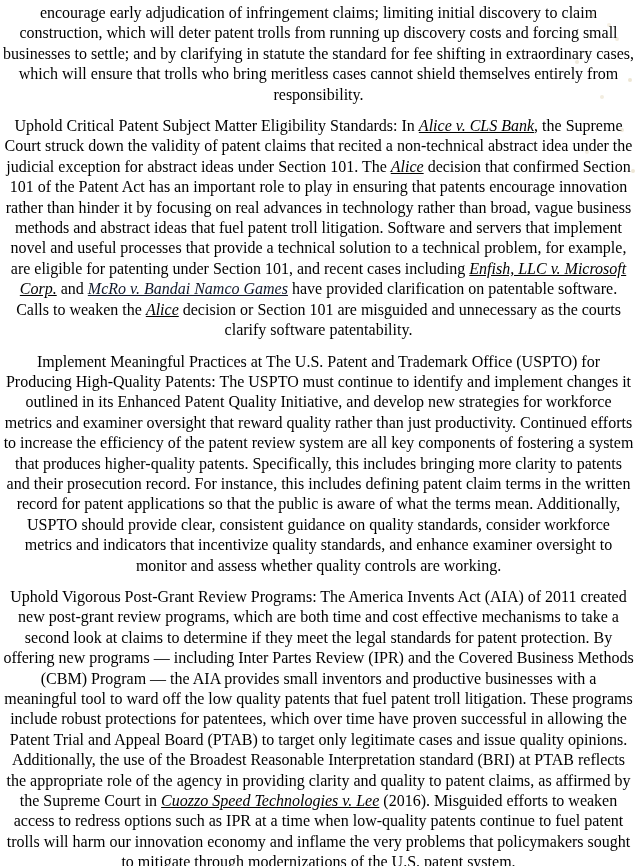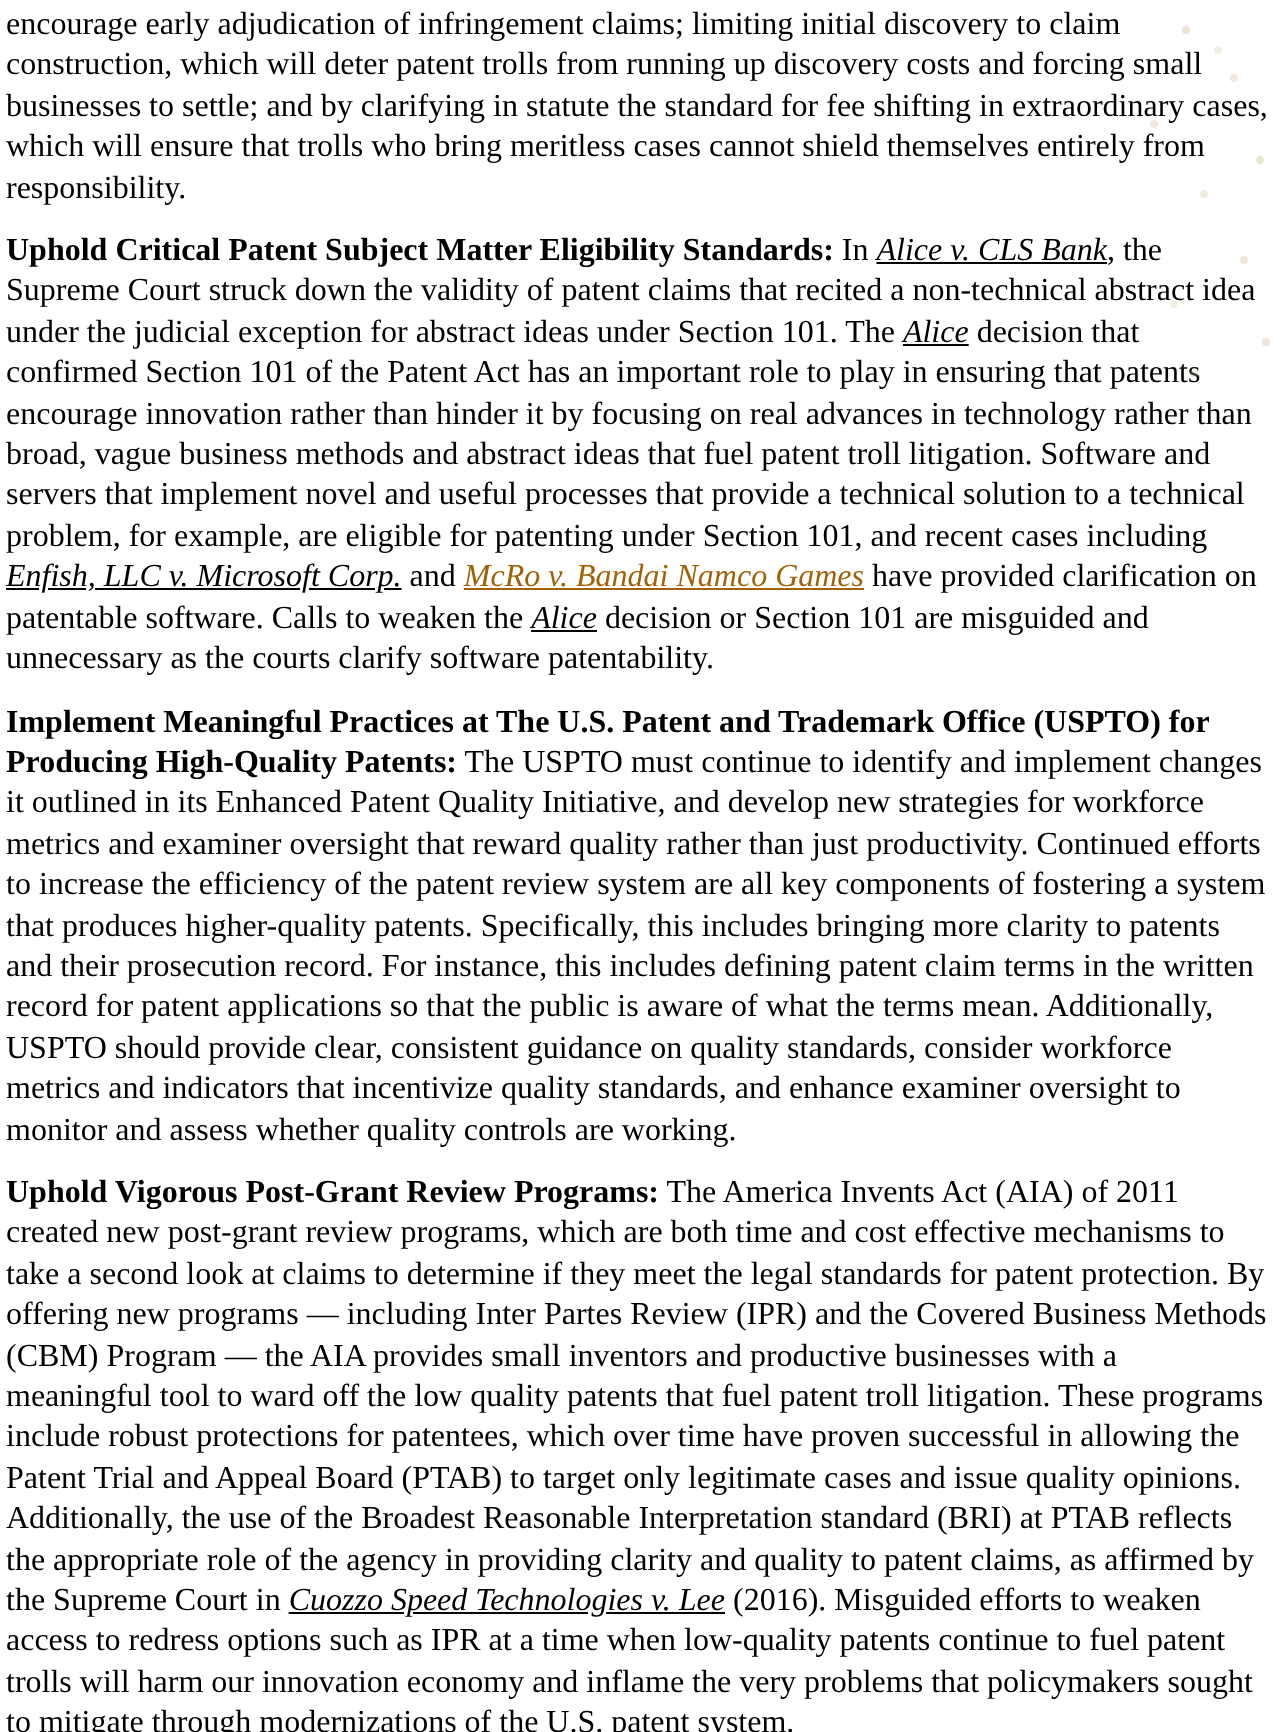--- a/index.html
+++ b/index.html
@@ -15,26 +15,26 @@
     font-family: "Liberation Serif", "DejaVu Serif", serif;
     font-size: 16px;
     line-height: 20.4px;
     position: relative;
   }
   .page {
     padding: 3px 6px 0 3px;
   }
   p.para {
     margin: 0 0 11px 0;
-    text-align: left;
+    text-align: center;
   }
-  .b { font-weight: bold; }
+  .b { font-weight: normal; }
   .i { font-style: italic; text-decoration: underline; }
   a.doclink {
-    color: #a16207;
+    color: #0f172a;
     font-style: italic;
     text-decoration: underline;
     cursor: pointer;
   }
   
   .noise {
     position: absolute;
     top: 0; left: 0;
     width: 2px; height: 2px;
     border-radius: 50%;

